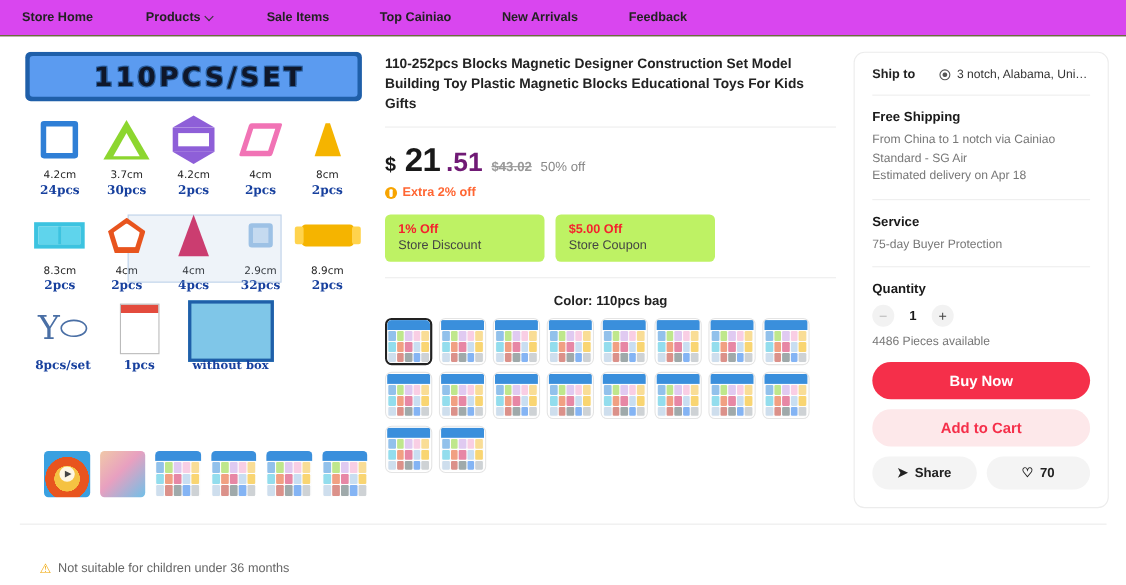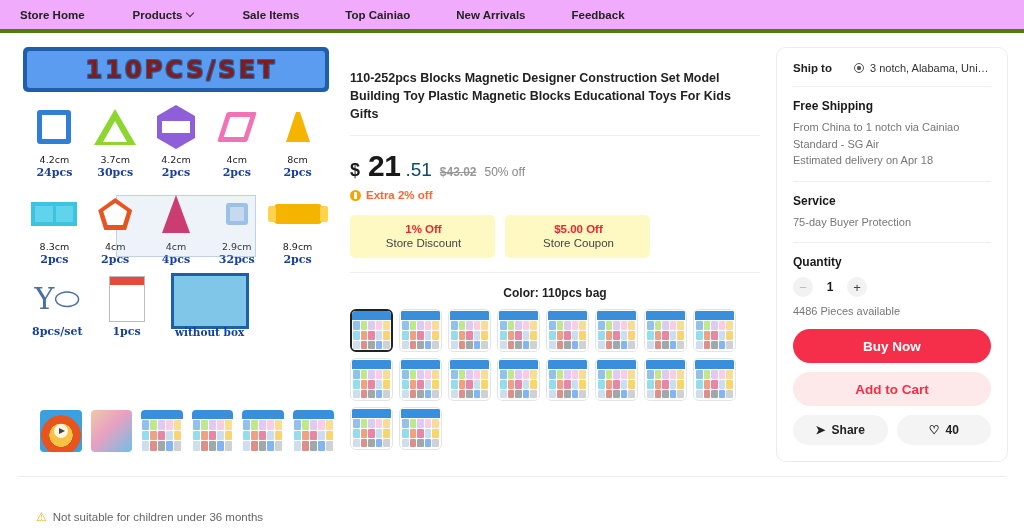--- a/index.html
+++ b/index.html
@@ -8,22 +8,22 @@
     width: 1024px; height: 532px;
     font-family: "Liberation Sans", sans-serif;
     background: #ffffff;
     color: #191919;
     overflow: hidden;
   }
 
   
   .nav {
     height: 33px;
-    background: #f0abfc;
-    border-bottom: 4px solid #4d7c0f;
+    background: #d946ef;
+    border-bottom: 1px solid #4d7c0f;
     display: flex;
     align-items: center;
     padding-left: 20px;
     gap: 0;
   }
   .nav-item {
     font-size: 11.5px;
     font-weight: bold;
     color: #222;
     padding: 0 24px 0 0;
@@ -63,21 +63,21 @@
   }
   .banner-inner {
     width: 100%; height: 100%;
     background: #5b9bf0;
     border-radius: 3px;
     display: flex; align-items: center; justify-content: center;
   }
   .banner-txt {
     font-family: "DejaVu Sans", sans-serif;
     font-size: 24px; font-weight: bold; letter-spacing: 3px;
-    color: #7f1d1d;
+    color: #0f172a;
     text-shadow: 1px 1px 0 #2a5fa0, -1px -1px 0 #2a5fa0, 1px -1px 0 #2a5fa0, -1px 1px 0 #2a5fa0;
     margin-left: 11px;
   }
 
   .shape-row { display: flex; justify-content: space-around; align-items: flex-end; margin-top: 10px; padding: 0 6px; }
   .shape-cell { width: 56px; text-align: center; }
   .shape-art { height: 50px; display: flex; align-items: center; justify-content: center; }
   .dimtxt { font-size: 9.5px; color: #222; font-family: "DejaVu Sans", sans-serif; margin-top: 2px; }
   .pcs { font-size: 11px; font-weight: bold; color: #17409e; font-family: "DejaVu Serif", serif; margin-top: 1px; }
 
@@ -129,42 +129,42 @@
   }
   .play::after { content:""; position:absolute; left:5px; top:3.5px; width:0;height:0; border-left:6px solid #444; border-top:3.5px solid transparent; border-bottom:3.5px solid transparent;}
 
   
   .sw-art { width: 100%; height: 100%; background: #fdfdfd; display: flex; flex-direction: column; }
   .sw-head { height: 22%; background: #3a8fdc; }
   .sw-body { flex: 1; display: grid; grid-template-columns: repeat(5,1fr); grid-template-rows: repeat(3,1fr); gap: 1px; padding: 1px; }
   .sw-body i { display: block; border-radius: 1px; }
 
   
-  .info { flex: 1; min-width: 0; padding-top: 2px; margin-top: 20px; }
+  .info { flex: 1; min-width: 0; padding-top: 2px; }
   .title {
     font-size: 12.5px; font-weight: bold; line-height: 1.45; color: #222;
     padding-bottom: 12px;
   }
   .rule { border-top: 1px solid #ededed; }
   .price-wrap { padding: 13px 0 0 0; }
   .price-line { display: flex; align-items: baseline; gap: 8px; }
   .cur { font-size: 18px; font-weight: bold; color: #191919; }
   .pmain { font-size: 30px; font-weight: bold; color: #191919; letter-spacing: -0.5px; }
-  .pdec { font-size: 19px; font-weight: normal; color: #0c4a6e; margin-left: -3px; }
+  .pdec { font-size: 24px; font-weight: bold; color: #701a75; margin-left: -3px; }
   .porig { font-size: 12px; font-weight: bold; color: #999; text-decoration: line-through; }
   .poff { font-size: 12px; color: #888; }
   .extra { display: flex; align-items: center; gap: 5px; margin-top: 6px; }
   .coin { width: 11px; height: 11px; border-radius: 50%; background: #f7a400; position: relative; }
   .coin::after { content:""; position:absolute; left:4.3px; top:2.2px; width:2.4px; height:6.6px; background:#fff; border-radius:1px;}
   .extra-txt { font-size: 11.5px; font-weight: bold; color: #f63; }
 
   .promos { display: flex; gap: 10px; margin: 14px 0 14px 0; }
   .promo {
-    flex: 0 0 145px; background: #fef9c3; border-radius: 5px;
-    padding: 8px 10px 9px 12px; cursor: pointer; text-align: center;
+    flex: 0 0 145px; background: #bef264; border-radius: 5px;
+    padding: 8px 10px 9px 12px; cursor: pointer;
   }
   .promo-t { font-size: 11.5px; font-weight: bold; color: #f5222d; }
   .promo-s { font-size: 11.5px; color: #444; margin-top: 2px; }
 
   .color-label { font-size: 12px; font-weight: bold; color: #222; margin: 13px 0 9px 0; text-align: center; }
   .swatches { display: flex; flex-wrap: wrap; gap: 6px; width: 392px; }
   .swatch {
     width: 43px; height: 43px; border-radius: 6px; border: 1px solid #e4e4e4;
     overflow: hidden; cursor: pointer; background: #fff; padding: 1px;
   }
@@ -922,21 +922,21 @@
     <button class="btn buy">Buy Now</button>
     <button class="btn cart">Add to Cart</button>
 
     <div class="dual">
       <button class="minibtn">
         <span class="share-ic">➤</span>
         <span>Share</span>
       </button>
       <button class="minibtn">
         <span class="heart-ic">♡</span>
-        <span>40</span>
+        <span>70</span>
       </button>
     </div>
   </div>
 </div>
 
 <div class="warnwrap">
   <div class="warn-line">
     <span class="warn-ic">⚠</span>
     <span class="warn-t">Not suitable for children under 36 months</span>
   </div>

